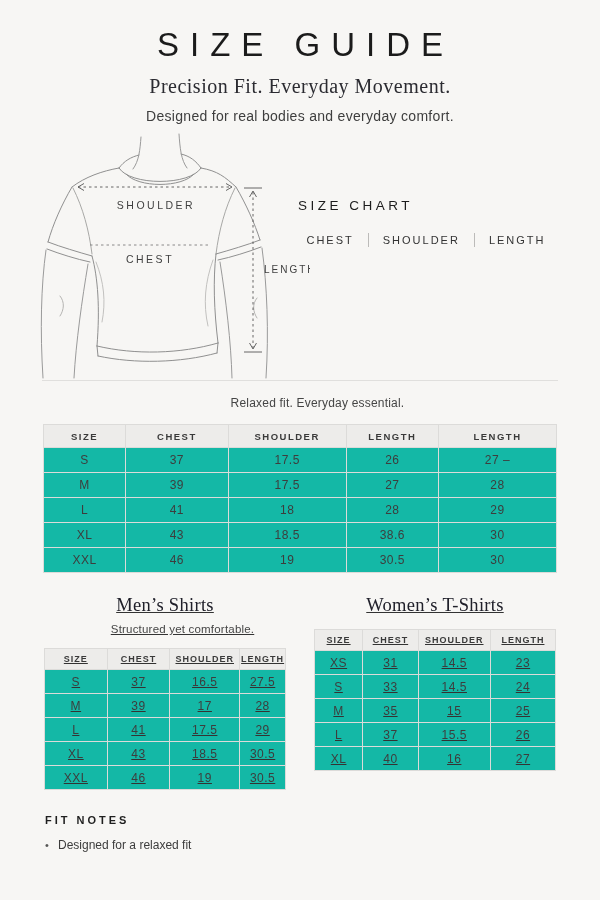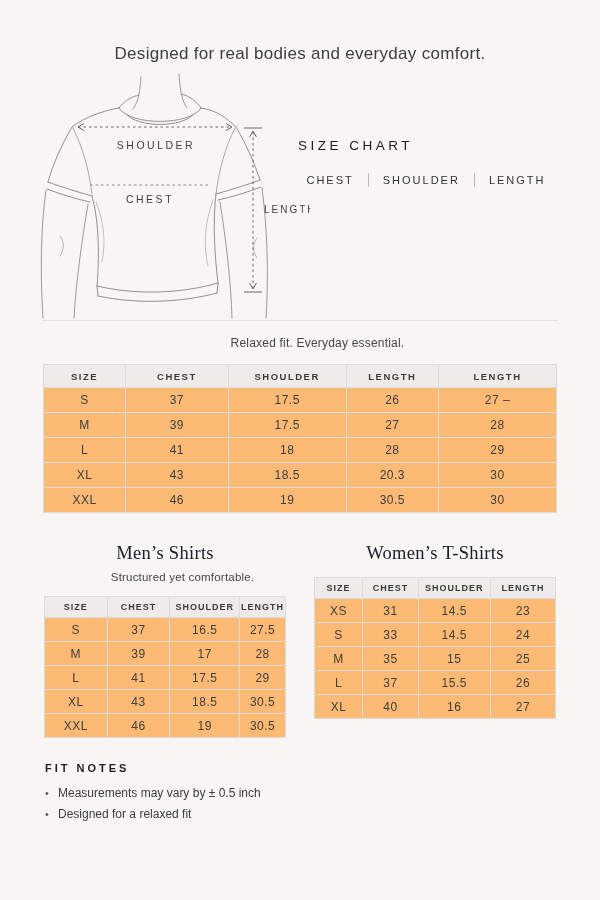--- a/index.html
+++ b/index.html
@@ -14,52 +14,52 @@
   
   .header { text-align:center; padding-top:26px; }
   .page-title {
     font-size:33px; font-weight:400; letter-spacing:11px;
     color:#1b1b1b; text-indent:11px;
   }
   .page-subtitle {
     font-family:"Liberation Serif", serif;
     font-size:20px; color:#2b2b31; margin-top:11px; letter-spacing:0.5px;
   }
-  .page-tagline { font-size:17px; color:#3e3e3e; margin-top:18px; letter-spacing:0.3px; }
+  .page-tagline { font-size:14px; color:#3e3e3e; margin-top:10px; letter-spacing:0.3px; }
   
   .hero { position:relative; height:252px; margin-top:4px; }
   .diagram { position:absolute; left:40px; top:2px; }
   .chart-panel { position:absolute; left:298px; top:70px; width:256px; text-align:left; }
   .chart-panel-title { font-size:13.5px; letter-spacing:3.5px; color:#1d1d1d; }
   .chart-metrics { margin-top:20px; display:flex; align-items:center; justify-content:center; }
   .chart-metric { font-size:11px; letter-spacing:2px; color:#333; }
   .metric-divider { width:1px; height:14px; background:#bcbbb9; margin:0 14px; }
   
   .divider { border-top:1px solid #e0dfdd; margin:0 42px; }
   
   .section-title {
     font-family:"Liberation Serif", serif;
     font-size:19.5px; color:#20202a; text-align:center; letter-spacing:0.3px;
   }
   .section-sub { font-size:12px; color:#454545; text-align:center; margin-top:8px; letter-spacing:0.2px;padding-left:35px; }
   .main-section { margin-top:15px; }
   
   table {
-    border-collapse:collapse; background:#fdba74; width:100%;
+    border-collapse:collapse; background:#14b8a6; width:100%;
     table-layout:fixed;
   }
   th, td { border:1px solid #dcdbd9; text-align:center; }
   th {
     background:#edecea; font-size:9.5px; font-weight:bold;
     letter-spacing:1.5px; color:#3a3a3a; height:23px;
   }
   td { font-size:12px; color:#3d3d3d; letter-spacing:0.5px; height:25px; }
   .big-table-wrap { margin:14px 43px 0; }
   
-  .two-col { display:flex; margin:30px 44px 0; gap:28px; }
+  .two-col { display:flex; margin:22px 44px 0; gap:28px;text-decoration:underline; }
   .col { flex:1; }
   .col .section-title { font-size:18.5px; }
   .col .section-sub { font-size:11.5px; margin-top:7px; }
   .col table { margin-top:13px; }
   .col th { font-size:9px; letter-spacing:1px; height:21px; }
   .col td { height:24px; }
   
   .fit-notes { margin:24px 45px 0; }
   .fit-notes-title { font-size:11px; letter-spacing:3px; color:#1f1f1f; font-weight:bold; }
   .fit-notes-list { list-style:none; margin-top:9px; }
@@ -69,20 +69,22 @@
   .fit-notes-list li::before {
     content:"•"; position:absolute; left:0; top:0; color:#555; font-size:11px;
   }
   
   .dim-label { font-family:"Liberation Sans", sans-serif; font-size:10.5px; letter-spacing:2.5px; fill:#3f3f3f; }
 </style>
 </head>
 <body>
 
 <div class="header">
+  <div class="page-title">SIZE GUIDE</div>
+  <div class="page-subtitle">Precision Fit. Everyday Movement.</div>
   <div class="page-tagline">Designed for real bodies and everyday comfort.</div>
 </div>
 
 <div class="hero">
   <svg class="diagram" width="270" height="250" viewBox="0 0 270 250">
     <g stroke="#909090" stroke-width="1" fill="none" stroke-linecap="round">
 
       <path d="M79,38 C84,31 91,27 99,25"></path>
       <path d="M141,24 C150,26 156,31 161,38"></path>
 
@@ -194,21 +196,21 @@
             <td>L</td>
             <td>41</td>
             <td>18</td>
             <td>28</td>
             <td>29</td>
           </tr>
           <tr>
             <td>XL</td>
             <td>43</td>
             <td>18.5</td>
-            <td>20.3</td>
+            <td>38.6</td>
             <td>30</td>
           </tr>
           <tr>
             <td>XXL</td>
             <td>46</td>
             <td>19</td>
             <td>30.5</td>
             <td>30</td>
           </tr>
         </tbody>
@@ -318,16 +320,15 @@
             <td>27</td>
           </tr>
         </tbody>
     </table>
   </div>
 </div>
 
 <div class="fit-notes">
   <div class="fit-notes-title">FIT NOTES</div>
   <ul class="fit-notes-list">
-      <li>Measurements may vary by ± 0.5 inch</li>
       <li>Designed for a relaxed fit</li>
     </ul>
 </div>
 
 </body></html>

